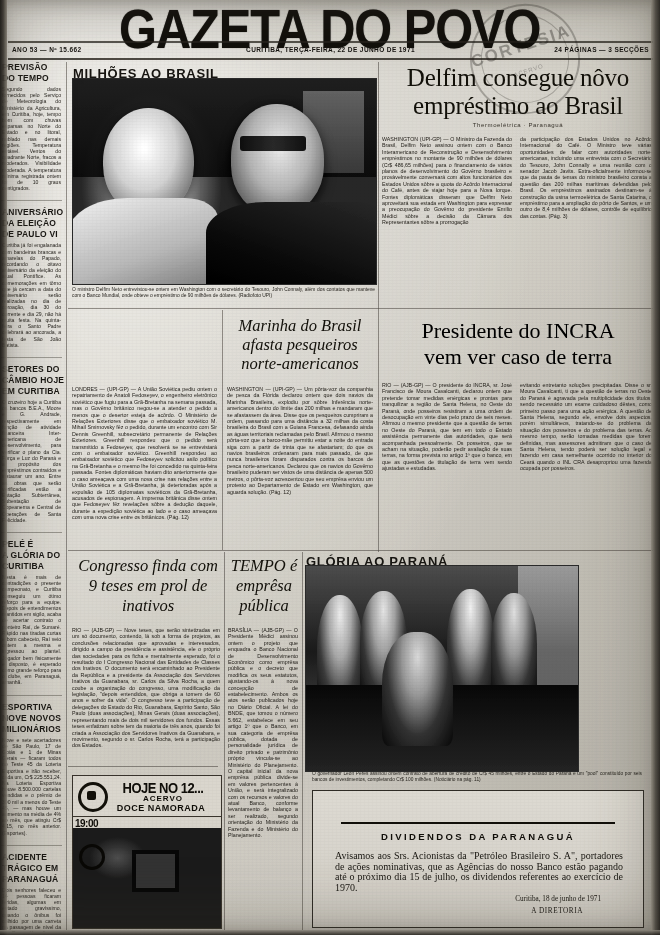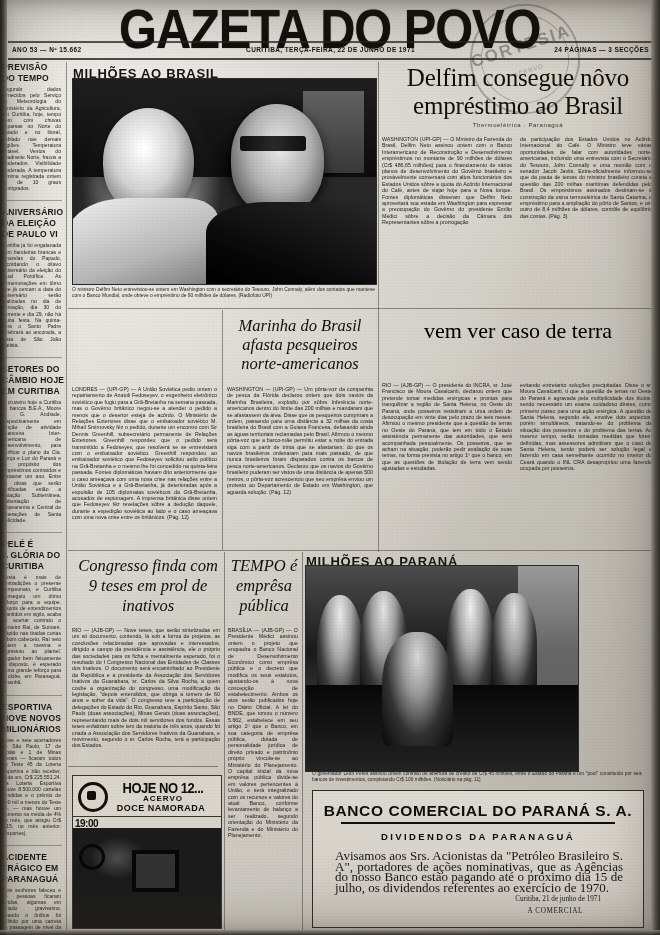--- a/index.html
+++ b/index.html
@@ -326,21 +326,21 @@
   }
   .bank-underline{
     position:absolute;left:28px;top:31px;width:274px;height:1.5px;background:#15130f;
   }
   .bank-sub{
     position:absolute;left:0;right:0;top:40px;text-align:center;
     font-size:9.5px;font-weight:bold;color:#15130f;letter-spacing:2.4px;
   }
   .bank-body{
     position:absolute;left:22px;top:60px;width:288px;
-    font-size:13px;line-height:10.5px;color:#1d1b16;text-align:justify;
+    font-size:10px;line-height:10.5px;color:#1d1b16;text-align:justify;
     font-family:"Liberation Serif", serif;
   }
   .bank-city{
     position:absolute;right:42px;top:104px;font-size:7.2px;color:#1d1b16;
     font-family:"Liberation Serif", serif;
   }
   .bank-dir{
     position:absolute;right:60px;top:116px;font-size:7.2px;color:#1d1b16;
     letter-spacing:.6px;font-family:"Liberation Serif", serif;
   }
@@ -448,38 +448,39 @@
   <div class="hl-serif hl-main">
     <div>Delfim consegue nôvo</div>
     <div>empréstimo ao Brasil</div>
   </div>
   <div class="sub-main">Thermoelétrica · Paranaguá</div>
   <div class="col" style="left:382px;top:136px;width:130px;height:166px;">WASHINGTON (UPI-GP) — O Ministro da Fazenda do Brasil, Delfim Neto assinou ontem com o Banco Interamericano de Reconstrução e Desenvolvimento empréstimos no montante de 90 milhões de dólares (Cr$ 486,65 milhões) para o financiamento de vários planos de desenvolvimento do Govêrno brasileiro e provàvelmente conversará com altos funcionários dos Estados Unidos sôbre a quota do Acôrdo Internacional do Café, antes de viajar hoje para a Nova Iorque. Fontes diplomáticas disseram que Delfim Neto aproveitará sua estada em Washington para expressar a preocupação do Govêrno do presidente Emílio Médici sôbre a decisão da Câmara dos Representantes sôbre a prorrogação</div>
   <div class="col" style="left:520px;top:136px;width:132px;height:166px;">da participação dos Estados Unidos no Acôrdo Internacional do Café. O Ministro teve várias oportunidades de falar com autoridades norte-americanas, incluindo uma entrevista com o Secretário do Tesouro, John Connally e uma reunião com o senador Jacob Javits. Extra-oficialmente informou-se que da pauta de temas do ministro brasileiro consta a questão das 200 milhas marítimas defendidas pelo Brasil. Os empréstimos assinados destinam-se à construção da usina termoelétrica de Santa Catarina, o empréstimo para a ampliação do pôrto de Santos, e um outro de 8,4 milhões de dólares, contrôle de equilíbrio das contas. (Pág. 3)</div>
 
   <div class="hl-ital hl-marinha">Marinha do Brasil afasta pesqueiros norte-americanos</div>
   <div class="hl-incra">
+    <div>Presidente do INCRA</div>
     <div>vem ver caso de terra</div>
   </div>
 
   <div class="col" style="left:72px;top:386px;width:145px;height:160px;">LONDRES — (UPI-GP) — A União Soviética pediu ontem o repatriamento de Anatoli Fedoseyev, o engenheiro eletrônico soviético que fugiu para a Grã-Bretanha na semana passada, mas o Govêrno britânico negou-se a atender o pedido a menos que o desertor esteja de acôrdo. O Ministério de Relações Exteriores disse que o embaixador soviético M. Mihail Smirnovsky fêz o pedido, durante um encontro com Sir Dennis Greenhill, subsecretário permanente de Relações Exteriores. Greenhill respondeu que o pedido será transmitido a Fedoseyev, que resolverá se se entrevistará com o embaixador soviético. Greenhill respondeu ao embaixador soviético que Fedoseyev solicitou asilo político na Grã-Bretanha e o mesmo lhe foi concedido na quinta-feira passada. Fontes diplomáticas haviam dito anteriormente que o caso ameaçava com uma nova crise nas relações entre a União Soviética e a Grã-Bretanha, já deterioradas após a expulsão de 105 diplomatas soviéticos da Grã-Bretanha, acusados de espionagem. A imprensa britânica disse ontem que Fedoseyev fêz revelações sôbre a dedução daquele, durante a expedição soviética ao lado e o caso ameaçava com uma nova crise entre os britânicos. (Pág. 12)</div>
   <div class="col" style="left:227px;top:386px;width:146px;height:160px;">WASHINGTON — (UPI-GP) — Um pôrta-voz da companhia de pesca da Flórida declarou ontem que dois navios da Marinha Brasileira, explodiu por sôbre Inferência norte-americanos dentro do limite das 200 milhas e mandaram que se afastassem da área. Disse que os pesqueiros cumpriram a ordem, passando para uma distância a 32 milhas da costa brasileira do Brasil com a Guiana Francesa, defasando ainda as águas territoriais reclamadas pelo Brasil. Afirmou o mesmo pôrta-voz que a barco-mãe permitiu estar a noite do entrada siga com a partir de trinta que se afastariam; do que os navios brasileiros ordenaram para mais passado, de que nunca brasileiros foram disparados contra os barcos de pesca norte-americanos. Declarou que os navios do Govêrno brasileiro puderam ser vistos de uma distância de apenas 500 metros, o pôrta-voz acrescentou que seu emprêsa enviou um protesto ao Departamento de Estado em Washington, que aguarda solução. (Pág. 12)</div>
   <div class="col" style="left:382px;top:382px;width:130px;height:164px;">RIO — (AJB-GP) — O presidente do INCRA, sr. José Francisco de Moura Cavalcanti, declarou ontem que pretende tomar medidas enérgicas e prontas para tranquilizar a região de Santa Helena, no Oeste do Paraná, onde posseiros resistiram a uma ordem de desocupação em vinte dias pelo prazo de seis meses. Afirmou o mesmo presidente que a questão de terras no Oeste do Paraná, que tem em todo o Estado assistência permanente das autoridades, que será acompanhada pessoalmente. Os posseiros, que se acham na situação, poderão pedir avaliação de suas terras, na forma prevista no artigo 1º que o banco, em que as questões de titulação de terra vem sendo ajustadas e estudadas.</div>
   <div class="col" style="left:520px;top:382px;width:132px;height:164px;">evitando entretanto soluções precipitadas. Disse o sr. Moura Cavalcanti, ti que a questão de terras no Oeste do Paraná é agravada pela multiplicidade dos títulos, sendo necessário um exame cuidadoso dêstes, como primeiro passo para uma ação enérgica. A questão de Santa Helena, segundo ele, envolve dois aspectos, porém simultâneos, tratando-se do problema da situação dos posseiros e do problema das terras. Ao mesmo tempo, serão tomadas medidas que forem definidas, mas assessores admitiram que o caso de Santa Helena, tendo poderá ser solução legal e fazendo em casa semelhante ocorrido no interior do Ceará quando o INL CRA desapropriou uma fazenda ocupada por posseiros.</div>
 
   <div class="hl-ital hl-congresso">Congresso finda com 9 teses em prol de inativos</div>
   <div class="hl-ital hl-brde">
     <div>TEMPO é</div>
     <div>emprêsa</div>
     <div>pública</div>
   </div>
   <div class="col" style="left:72px;top:627px;width:148px;height:140px;">RIO — (AJB-GP) — Nove teses, que serão sintetizadas em um só documento, contendo, lá sob a forma de projetos, as conclusões relacionadas que aprovadas e interessados, dirigido a campo da presidência e assistência, ele o próprio das sociedades para os ficha e mentalmente esperado, foi o resultado do I Congresso Nacional das Entidades de Classes dos Inativos. O documento será encaminhado ao Presidente da República e a presidente da Associação dos Servidores Inativos da Guanabara, sr. Carlos da Silva Rocha, a quem coube a organização do congresso, uma modificação da legislação, "depois entendidos, que obriga a tomem de 60 anos e sofrer da vida". O congresso teve a participação de delegações do Estado do Rio, Guanabara, Espírito Santo, São Paulo (duas associações), Minas Gerais (duas associações), representando mais de dois mil servidores dos fundos. Essas teses enfatizam sobre tem da maioria de três anos, quando foi criada a Associação dos Servidores Inativos da Guanabara, e movimento, segundo o sr. Carlos Rocha, terá a participação dos Estados.</div>
   <div class="col" style="left:228px;top:627px;width:70px;height:300px;">BRASÍLIA — (AJB-GP) — O Presidente Médici assinou ontem o projeto que enquadra o Banco Nacional de Desenvolvimento Econômico como emprêsa pública e o decreto que modifica os seus estatutos, ajustando-os à nova concepção de estabelecimento. Ambos os atos serão publicados hoje no Diário Oficial. A lei do BNDE, que tomou o número 5.662, estabelece em seu artigo 1º que o Banco, em sua categoria de emprêsa pública, dotada de personalidade jurídica de direito privado e patrimônio próprio vincula-se ao Ministério do Planejamento. O capital inicial da nova emprêsa pública divide-se em valores pertencentes à União, e será integralizado com os recursos e valores do atual Banco, conforme levantamento de balanço a ser realizado, segundo orientação do Ministério da Fazenda e do Ministério do Planejamento.</div>
 
-  <div class="kicker" style="position:absolute;left:306px;top:554px;">MILHÕES AO PARANÁ</div>
+  <div class="kicker" style="position:absolute;left:306px;top:554px;">GLÓRIA AO PARANÁ</div>
   <div class="photo ph2">
     <div class="wall"></div>
     <div class="std1"></div>
     <div class="std2"></div>
     <div class="std3"></div>
     <div class="std4"></div>
     <div class="tbl"></div>
     <div class="seated"></div>
   </div>
   <div class="bank-caption">O governador Leon Peres assinou ontem contrato de abertura de crédito de Cr$ 45 milhões, entre o Estado do Paraná e um "pool" constituído por seis bancos de investimentos, completando Cr$ 100 milhões. (Noticiário na pág. 11)</div>
@@ -492,26 +493,25 @@
       <div class="tv-l3">DOCE NAMORADA</div>
     </div>
     <div class="tv-time">19:00</div>
     <div class="tv-photo">
       <div class="sq"></div>
     </div>
     <div class="tv-logo2"></div>
   </div>
 
   <div class="bankad">
-    <div class="bank-title">BANCO COMERCIAL DO PARANÁ S. A.</div>
     <div class="bank-underline"></div>
     <div class="bank-sub">DIVIDENDOS DA PARANAGUÁ</div>
     <div class="bank-body">Avisamos aos Srs. Acionistas da "Petróleo Brasileiro S. A", portadores de ações nominativas, que as Agências do nosso Banco estão pagando até o próximo dia 15 de julho, os dividendos referentes ao exercício de 1970.</div>
-    <div class="bank-city">Curitiba, 21 de junho de 1971</div>
-    <div class="bank-dir">A COMERCIAL</div>
+    <div class="bank-city">Curitiba, 18 de junho de 1971</div>
+    <div class="bank-dir">A DIRETORIA</div>
   </div>
 
 </div>
 
 <div class="noise"></div>
 <div class="vignette"></div>
 <div class="scan-edge-left"></div>
 <div class="scan-edge-right"></div>
 <div class="scan-edge-bottom"></div>
 

